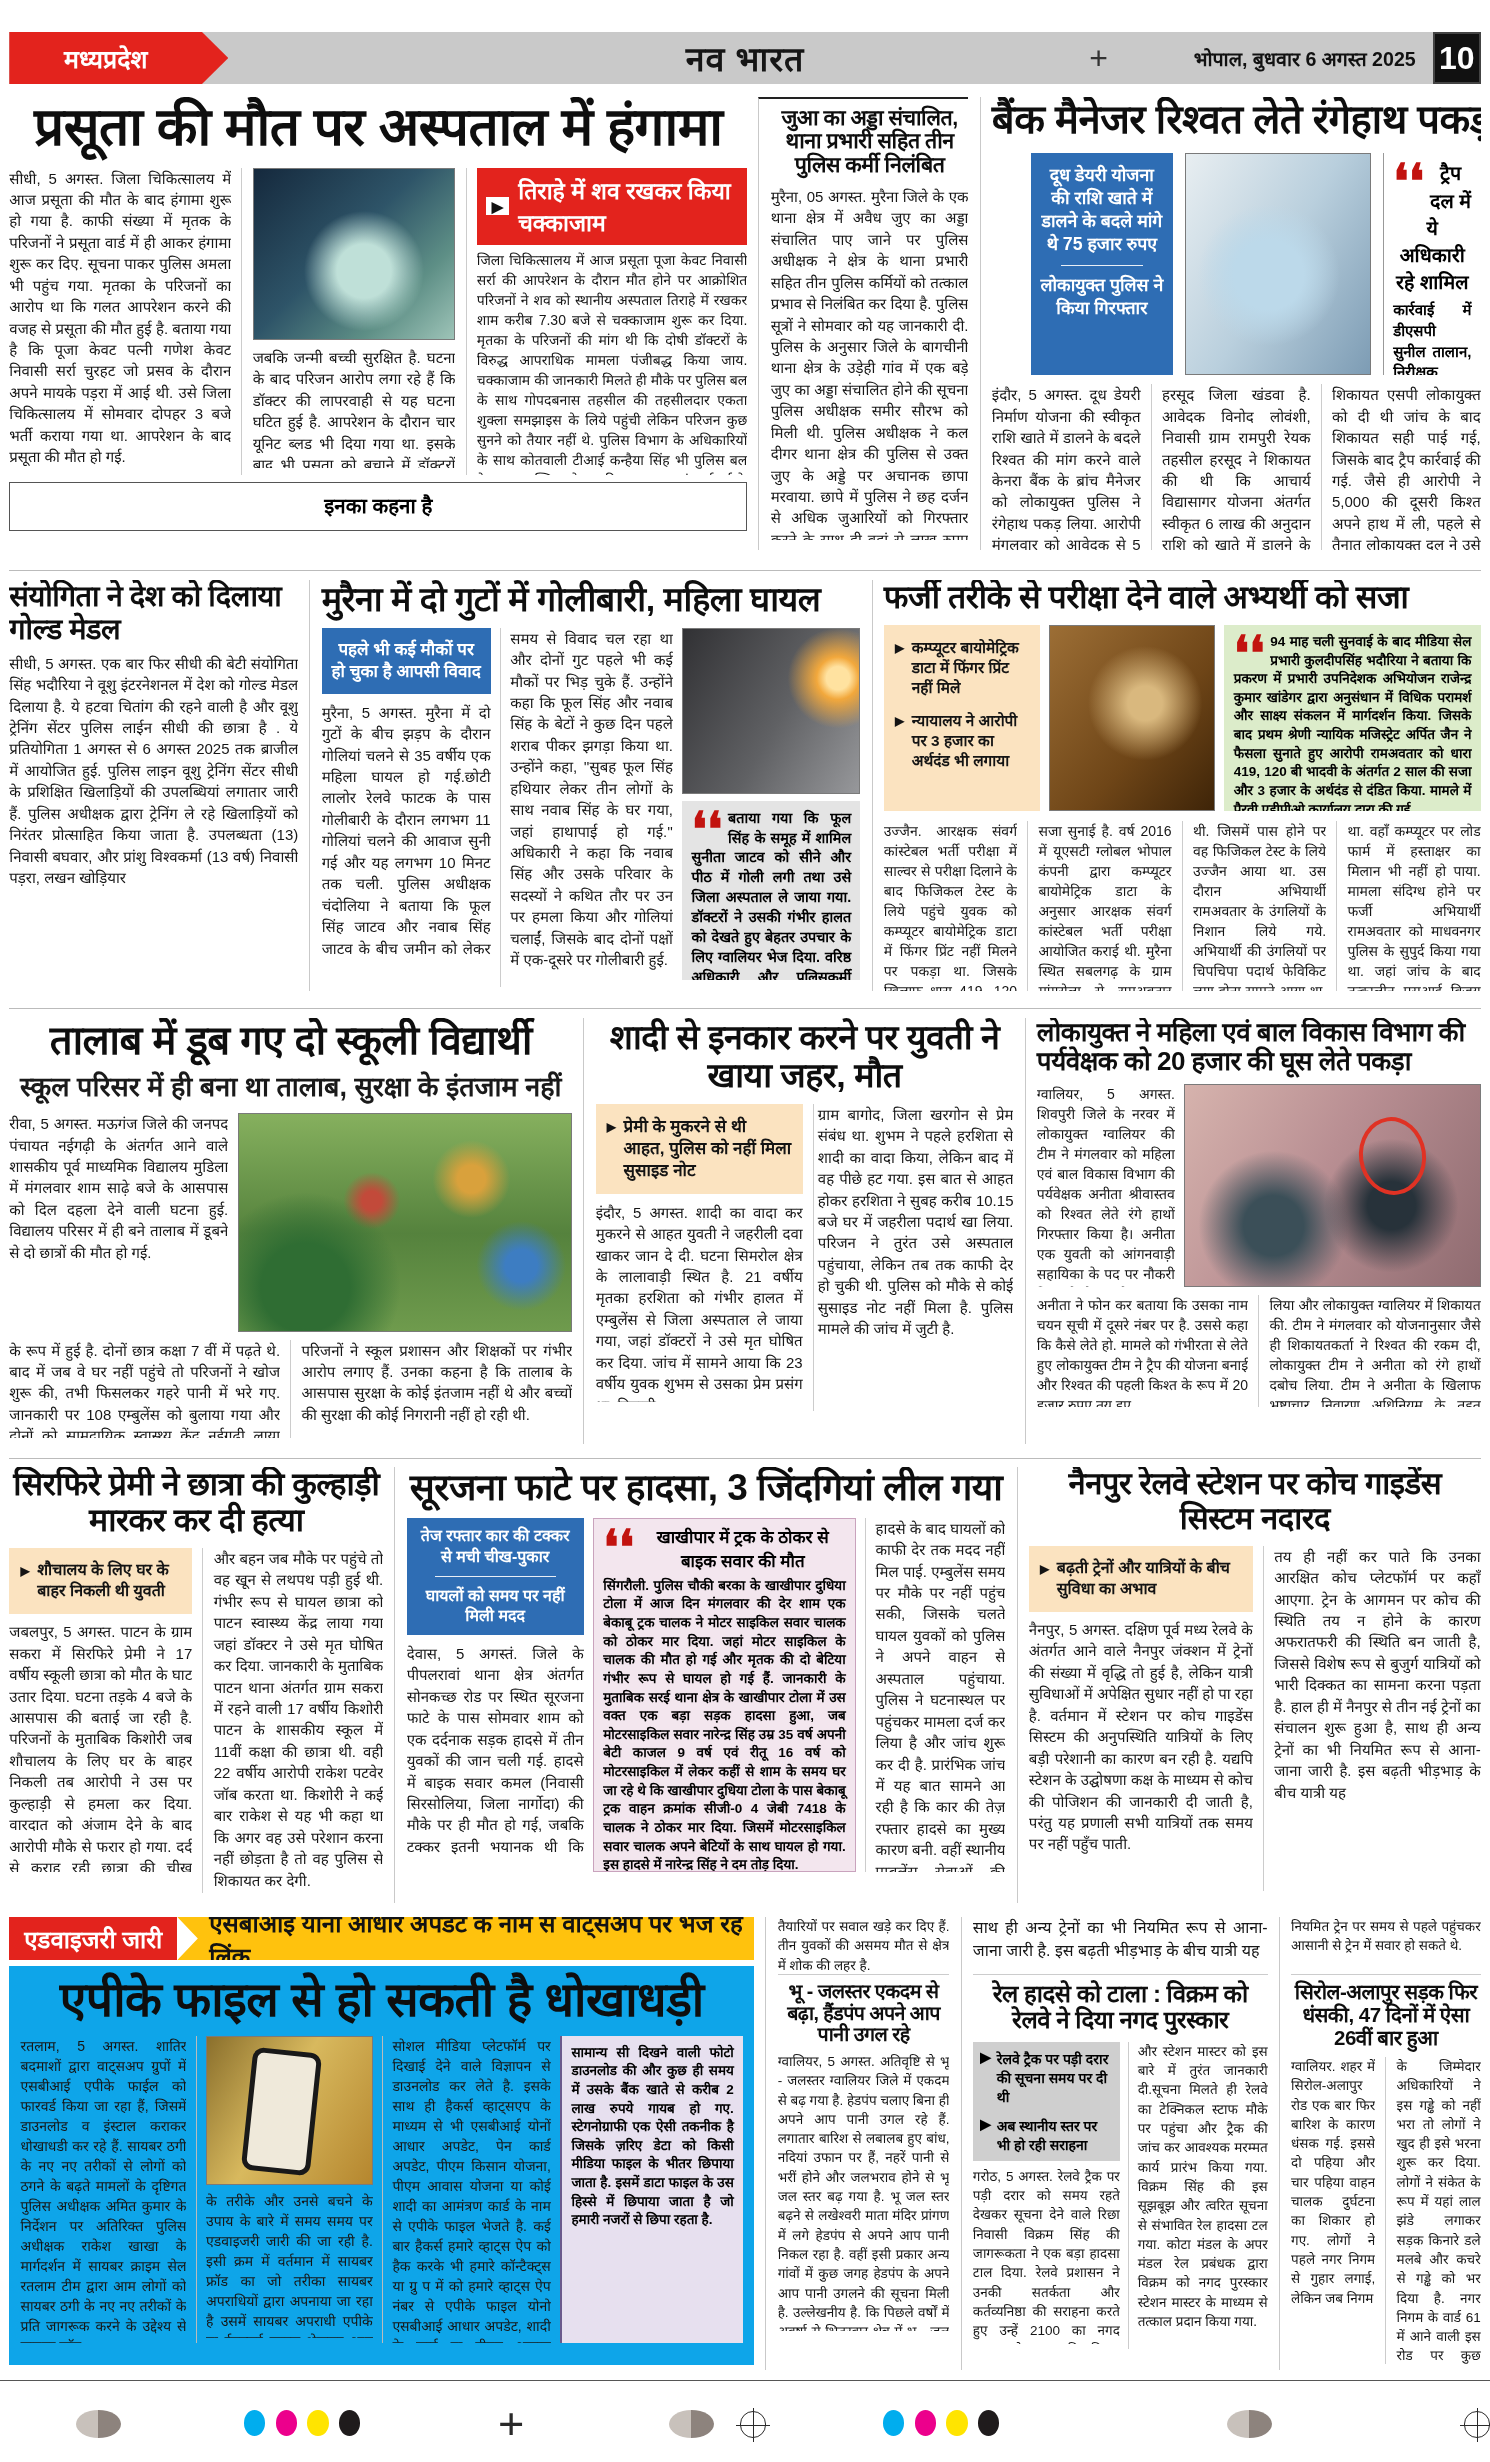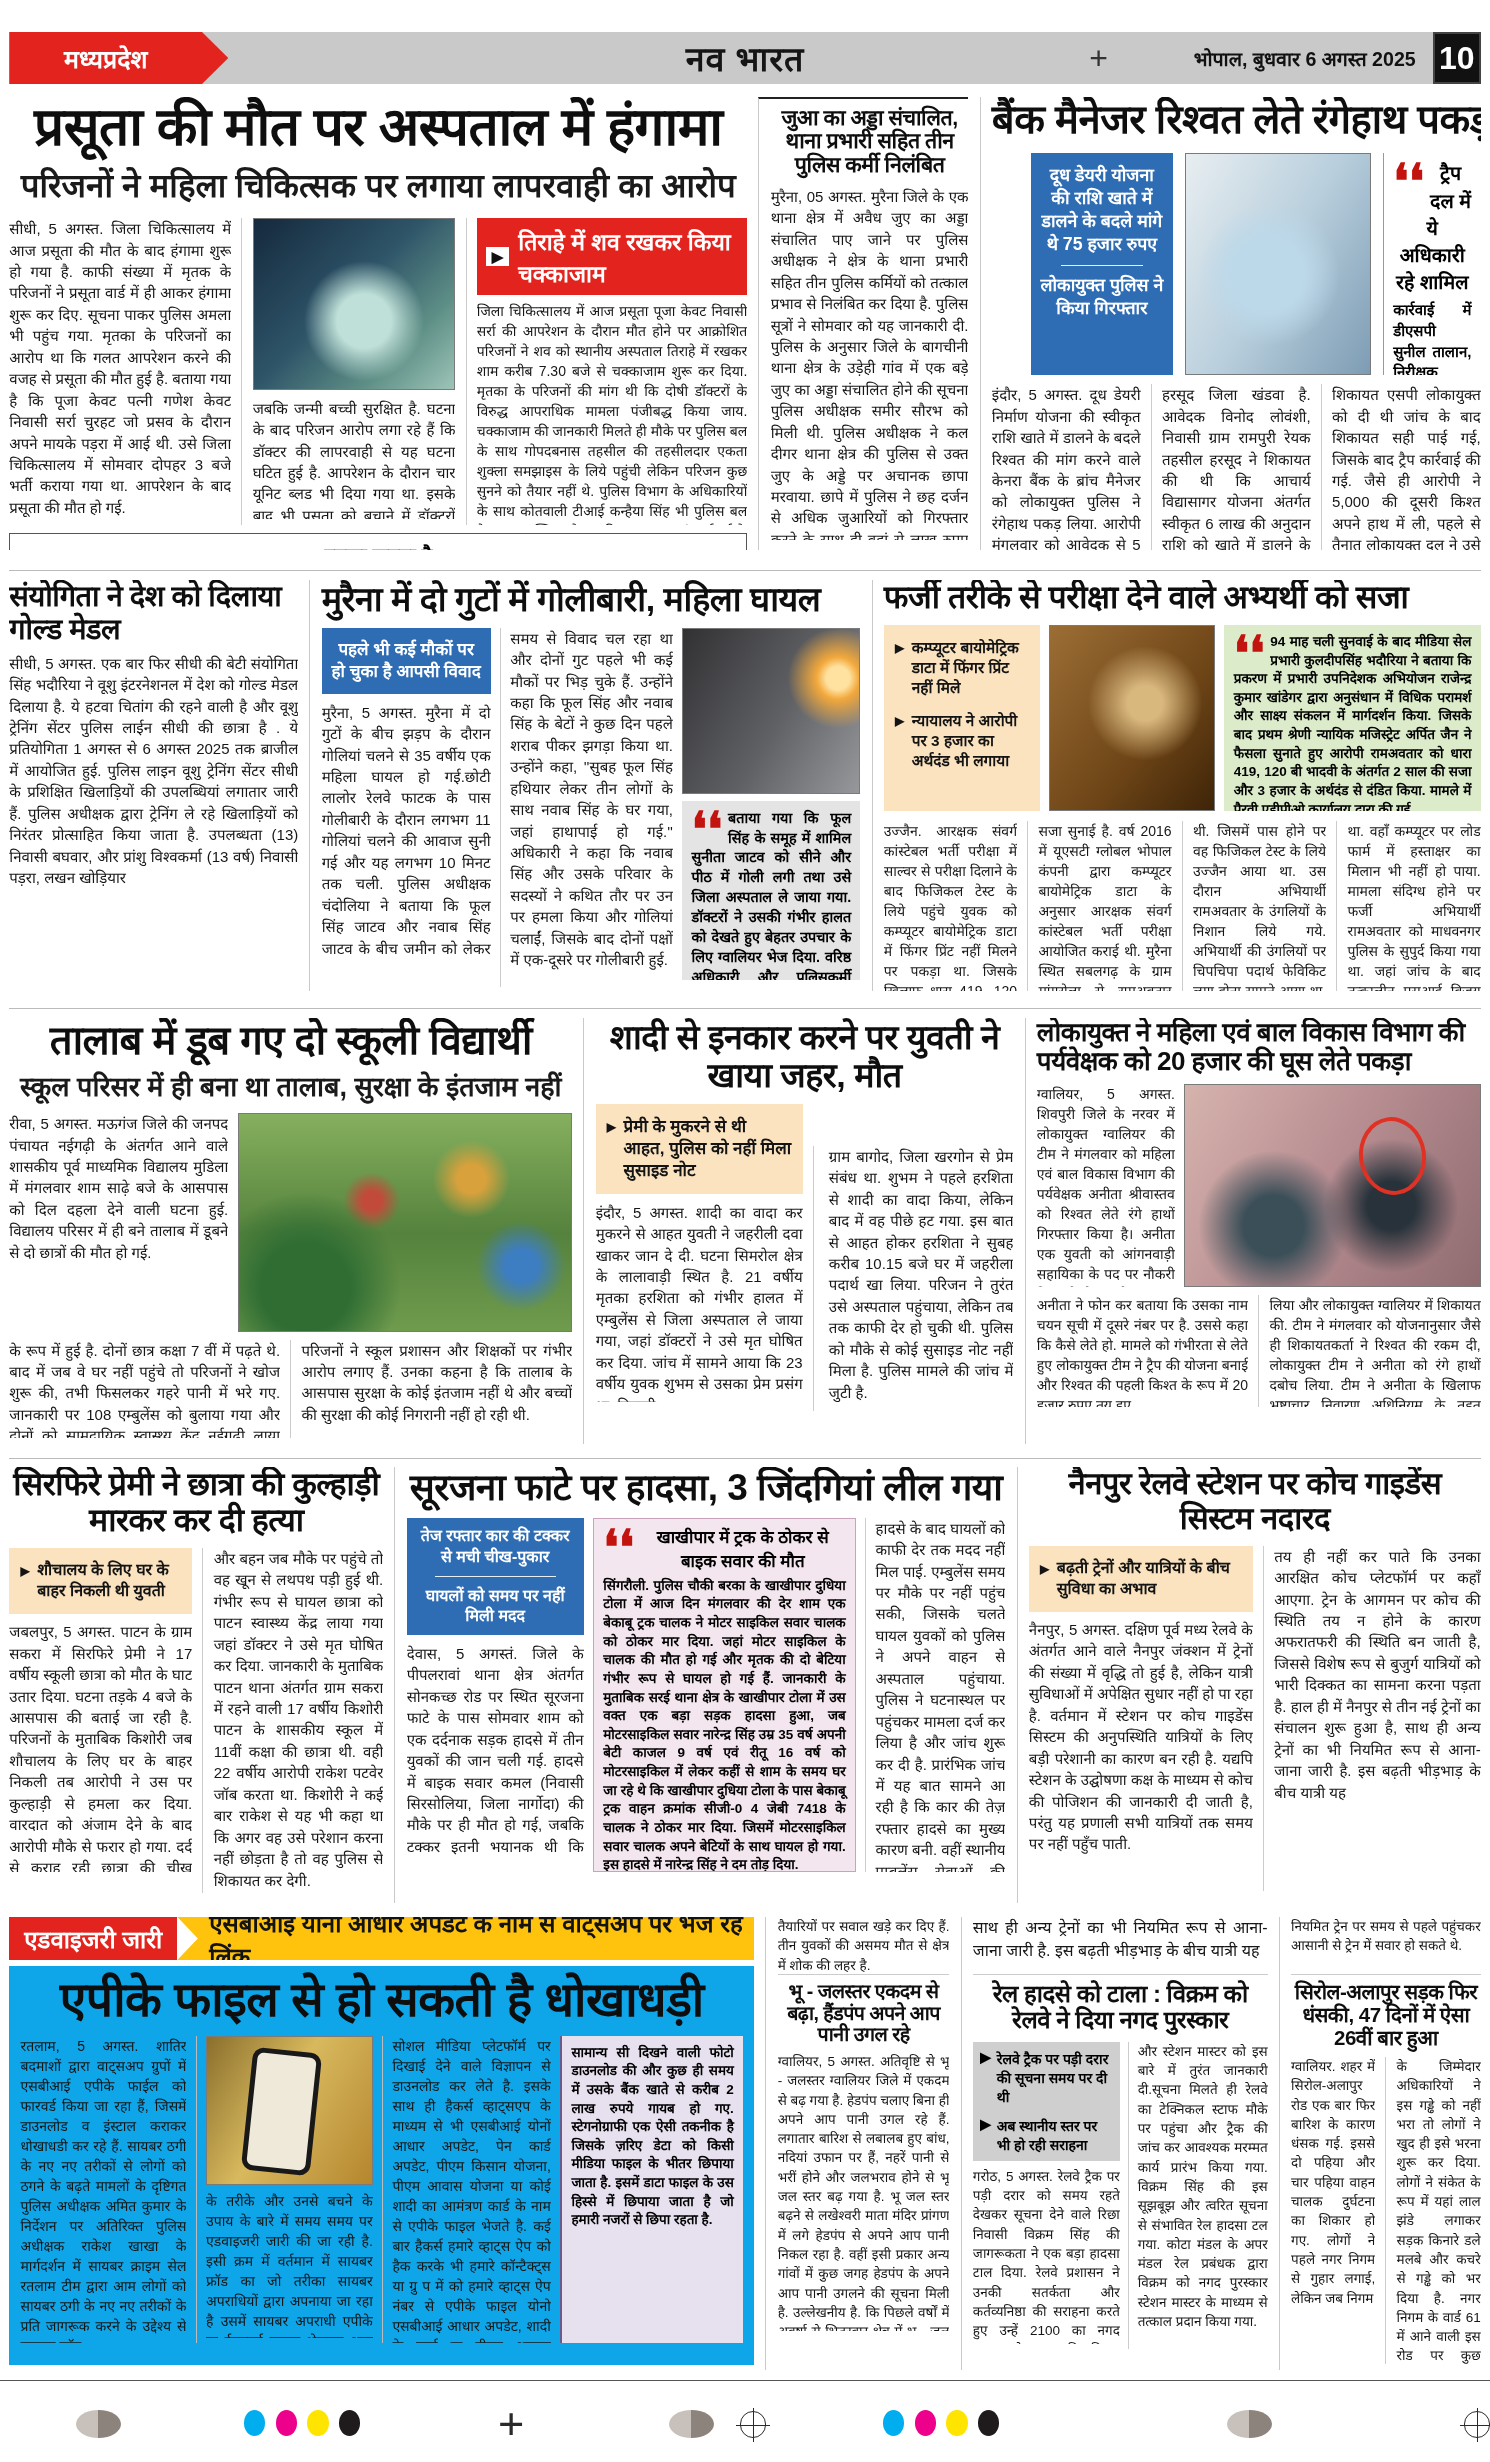--- a/index.html
+++ b/index.html
@@ -114,21 +114,20 @@
     <div class="paper-name">नव भारत</div>
     <span class="m-plus">+</span>
     <div class="dateline">भोपाल, बुधवार 6 अगस्त 2025</div>
     <div class="pagenum">10</div>
   </div>
 
   <div class="row" style="top:97px; height:453px;">
 
     <div class="mod" style="width:738px;">
       <div class="h center" style="font-size:53px;">प्रसूता की मौत पर अस्पताल में हंगामा</div>
-      <div class="sub" style="font-size:33px; margin-top:5.6px;">परिजनों ने महिला चिकित्सक पर लगाया लापरवाही का आरोप</div>
       <div style="display:flex; gap:10.2px; margin-top:11.2px; height:307px;">
         <div class="bt" style="width:222px; flex-shrink:0;">सीधी, 5 अगस्त. जिला चिकित्सालय में आज प्रसूता की मौत के बाद हंगामा शुरू हो गया है. काफी संख्या में मृतक के परिजनों ने प्रसूता वार्ड में ही आकर हंगामा शुरू कर दिए. सूचना पाकर पुलिस अमला भी पहुंच गया. मृतका के परिजनों का आरोप था कि गलत आपरेशन करने की वजह से प्रसूता की मौत हुई है. बताया गया है कि पूजा केवट पत्नी गणेश केवट निवासी सर्रा चुरहट जो प्रसव के दौरान अपने मायके पड़रा में आई थी. उसे जिला चिकित्सालय में सोमवार दोपहर 3 बजे भर्ती कराया गया था. आपरेशन के बाद प्रसूता की मौत हो गई.</div>
         <div style="width:214px; flex-shrink:0; border-left:0.9px solid #ccc; padding-left:10.2px;">
           <div class="ph ph-hospital" style="width:100%; height:172px;"></div>
           <div class="bt" style="margin-top:7.5px; height:121px;">जबकि जन्मी बच्ची सुरक्षित है. घटना के बाद परिजन आरोप लगा रहे हैं कि डॉक्टर की लापरवाही से यह घटना घटित हुई है. आपरेशन के दौरान चार यूनिट ब्लड भी दिया गया था. इसके बाद भी प्रसूता को बचाने में डॉक्टरों की लापरवाही सामने आई है. जिस वजह से हंगामा भी शुरू हुआ है और परिजन रोते-बिलखते देखे गए हैं.</div>
         </div>
         <div style="flex:1; border-left:0.9px solid #ccc; padding-left:10.2px; overflow:hidden;">
           <div class="redbar">
             <span class="arr">▶</span>
             <span>तिराहे में शव रखकर किया चक्काजाम</span>
@@ -243,21 +242,21 @@
       <div style="display:flex; gap:10.2px; margin-top:9.3px; height:307px;">
         <div style="width:207px; flex-shrink:0;">
           <div class="peach">
             <div class="bl">
                 <span class="tri">▶</span>
                 <span>प्रेमी के मुकरने से थी आहत, पुलिस को नहीं मिला सुसाइड नोट</span>
               </div>
           </div>
           <div class="bt" style="margin-top:7.5px; height:200px;">इंदौर, 5 अगस्त. शादी का वादा कर मुकरने से आहत युवती ने जहरीली दवा खाकर जान दे दी. घटना सिमरोल क्षेत्र के लालावाड़ी स्थित है. 21 वर्षीय मृतका हरशिता को गंभीर हालत में एम्बुलेंस से जिला अस्पताल ले जाया गया, जहां डॉक्टरों ने उसे मृत घोषित कर दिया. जांच में सामने आया कि 23 वर्षीय युवक शुभम से उसका प्रेम प्रसंग था, निवासी</div>
         </div>
-        <div class="bt" style="flex:1; border-left:0.9px solid #ccc; padding-left:15px;margin-top:42px;">ग्राम बागोद, जिला खरगोन से प्रेम संबंध था. शुभम ने पहले हरशिता से शादी का वादा किया, लेकिन बाद में वह पीछे हट गया. इस बात से आहत होकर हरशिता ने सुबह करीब 10.15 बजे घर में जहरीला पदार्थ खा लिया.
+        <div class="bt" style="flex:1; border-left:0.9px solid #ccc; padding-left:4px;">ग्राम बागोद, जिला खरगोन से प्रेम संबंध था. शुभम ने पहले हरशिता से शादी का वादा किया, लेकिन बाद में वह पीछे हट गया. इस बात से आहत होकर हरशिता ने सुबह करीब 10.15 बजे घर में जहरीला पदार्थ खा लिया.
     परिजन ने तुरंत उसे अस्पताल पहुंचाया, लेकिन तब तक काफी देर हो चुकी थी. पुलिस को मौके से कोई सुसाइड नोट नहीं मिला है. पुलिस मामले की जांच में जुटी है.</div>
       </div>
     </div>
 
     <div class="mod" style="flex:1;">
       <div class="h" style="font-size:26px;">लोकायुक्त ने महिला एवं बाल विकास विभाग की पर्यवेक्षक को 20 हजार की घूस लेते पकड़ा</div>
       <div style="display:flex; gap:9.3px; margin-top:7.5px; height:203px;">
         <div class="bt" style="width:138px; flex-shrink:0; font-size:14px;">ग्वालियर, 5 अगस्त. शिवपुरी जिले के नरवर में लोकायुक्त ग्वालियर की टीम ने मंगलवार को महिला एवं बाल विकास विभाग की पर्यवेक्षक अनीता श्रीवास्तव को रिश्वत लेते रंगे हाथों गिरफ्तार किया है। अनीता एक युवती को आंगनवाड़ी सहायिका के पद पर नौकरी दिलवाने के बदले 1 लाख 80 हजार मांगे थे. लोकायुक्त पुलिस अधीक्षक निरंजन लाल शर्मा ने बताया कि ग्राम बौरपुर तहसील निवासी शिशुपाल अनीता से पर्यवेक्षक रूप से मिला. पर्यवेक्षक ने 1.80 लाख रुपए की रिश्वत मांगी. बातचीत के बाद सौदा डेढ़ लाख रुपए में तय हुआ. शिशुपाल ने बातचीत की आडियो रिकॉर्ड कर</div>
         <div class="ph ph-office" style="flex:1; height:100%;">
           <div class="redring"></div>

